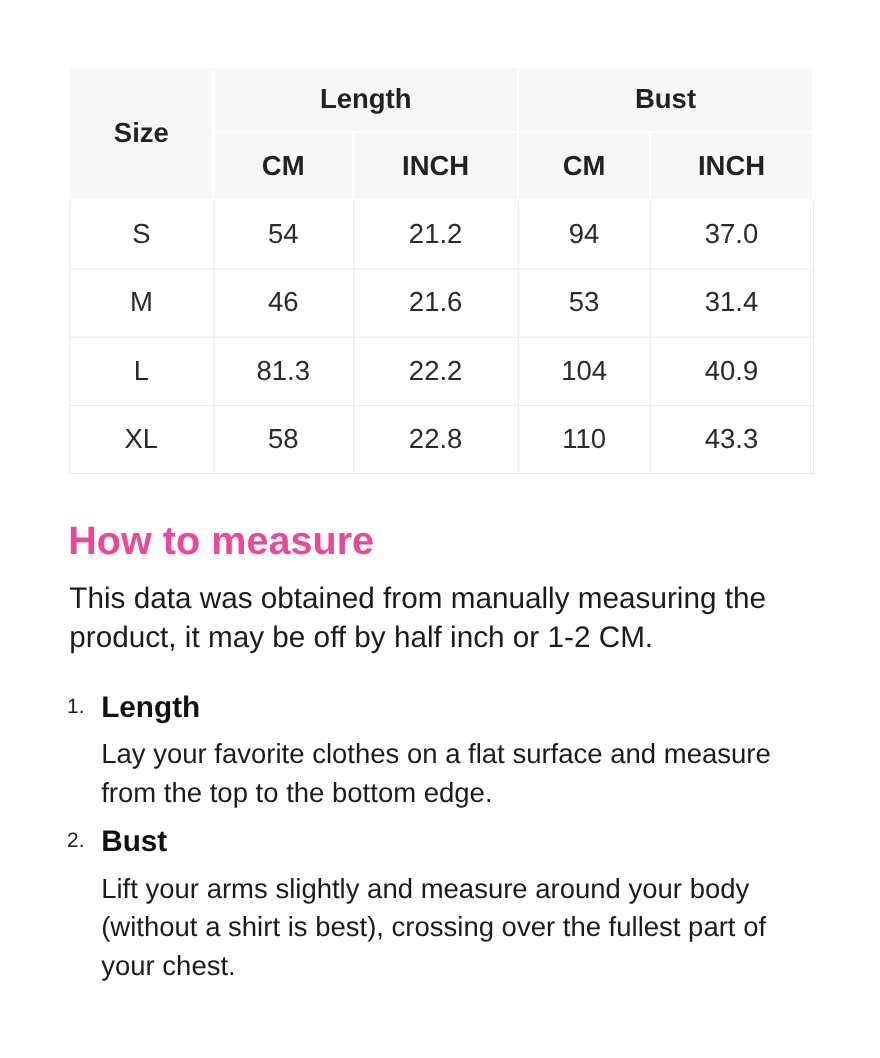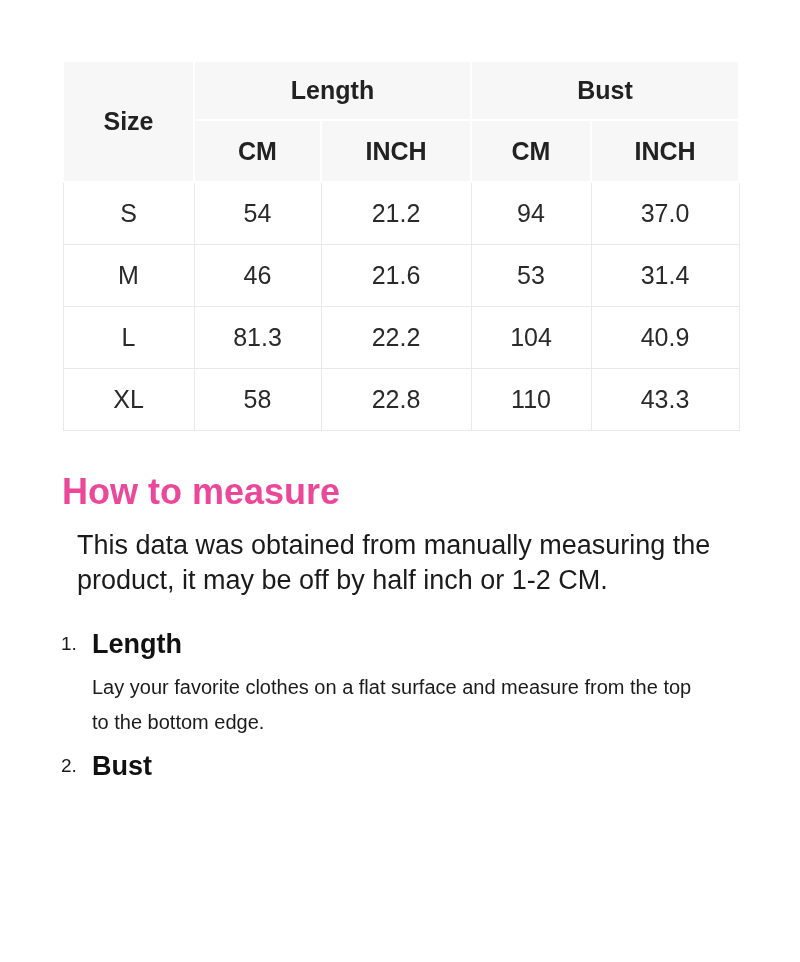--- a/index.html
+++ b/index.html
@@ -55,21 +55,21 @@
   h2.how-title {
     font-size: 36px;
     line-height: 42px;
     font-weight: 700;
     margin: 40px 0 14px 0;
     color: #ec4899;
   }
   p.intro {
     font-size: 27px;
     line-height: 35px;
-    margin: 15px;
+    margin: 1px;
   }
   ol.measure-list {
     list-style: none;
     margin: 28px 0 0 0;
     padding: 0 0 0 30px;
   }
   ol.measure-list li { position: relative; }
   ol.measure-list li + li { margin-top: 8px; }
   .item-number {
     position: absolute;
@@ -79,21 +79,21 @@
     line-height: 36px;
     color: #1b1b1b;
   }
   .item-term {
     font-size: 27px;
     font-weight: 700;
     line-height: 36px;
     color: #111111;
   }
   .item-desc {
-    font-size: 20px;
+    font-size: 25px;
     line-height: 35px;
     margin: 8px 0 0 0;
     max-width: 620px;
   }
 </style>
 </head>
 <body>
 
 <div class="page">
 
@@ -156,17 +156,18 @@
 
     <ol class="measure-list">
       <li>
         <span class="item-number">1.</span>
         <div class="item-term">Length</div>
         <p class="item-desc">Lay your favorite clothes on a flat surface and measure from the top to the bottom edge.</p>
       </li>
       <li>
         <span class="item-number">2.</span>
         <div class="item-term">Bust</div>
+        <p class="item-desc">Lift your arms slightly and measure around your body (without a shirt is best), crossing over the fullest part of your chest.</p>
       </li>
     </ol>
   </section>
 
 </div>
 
 </body></html>

